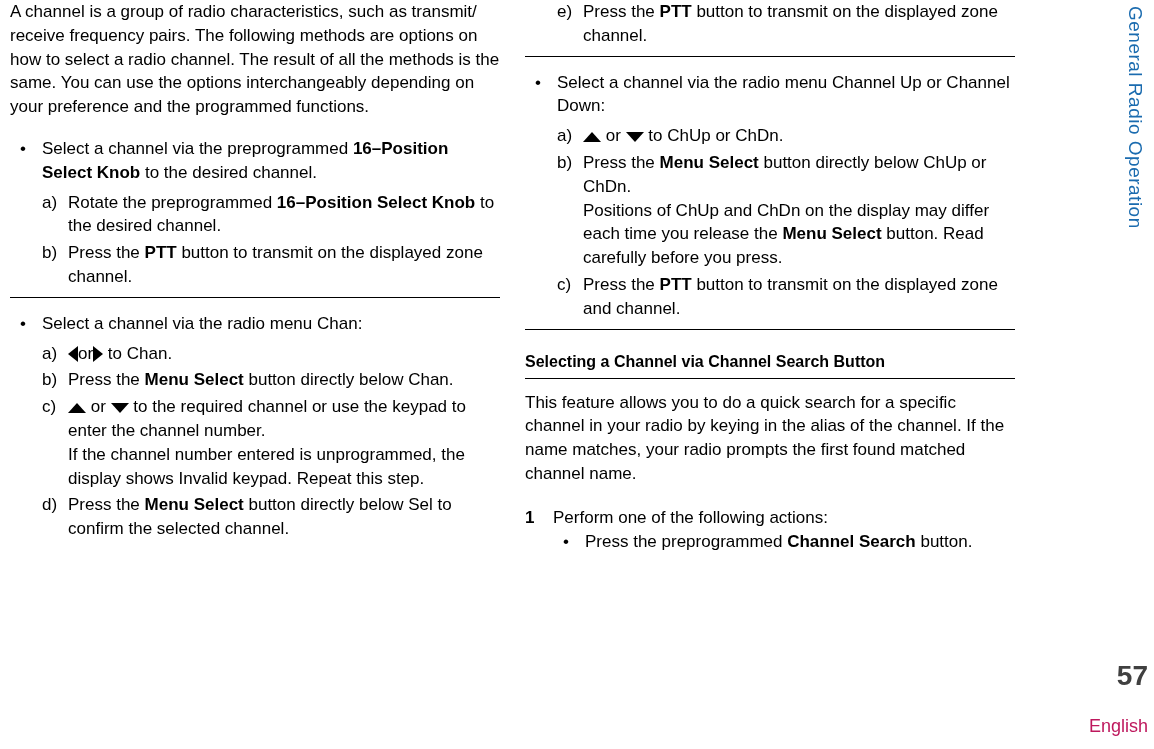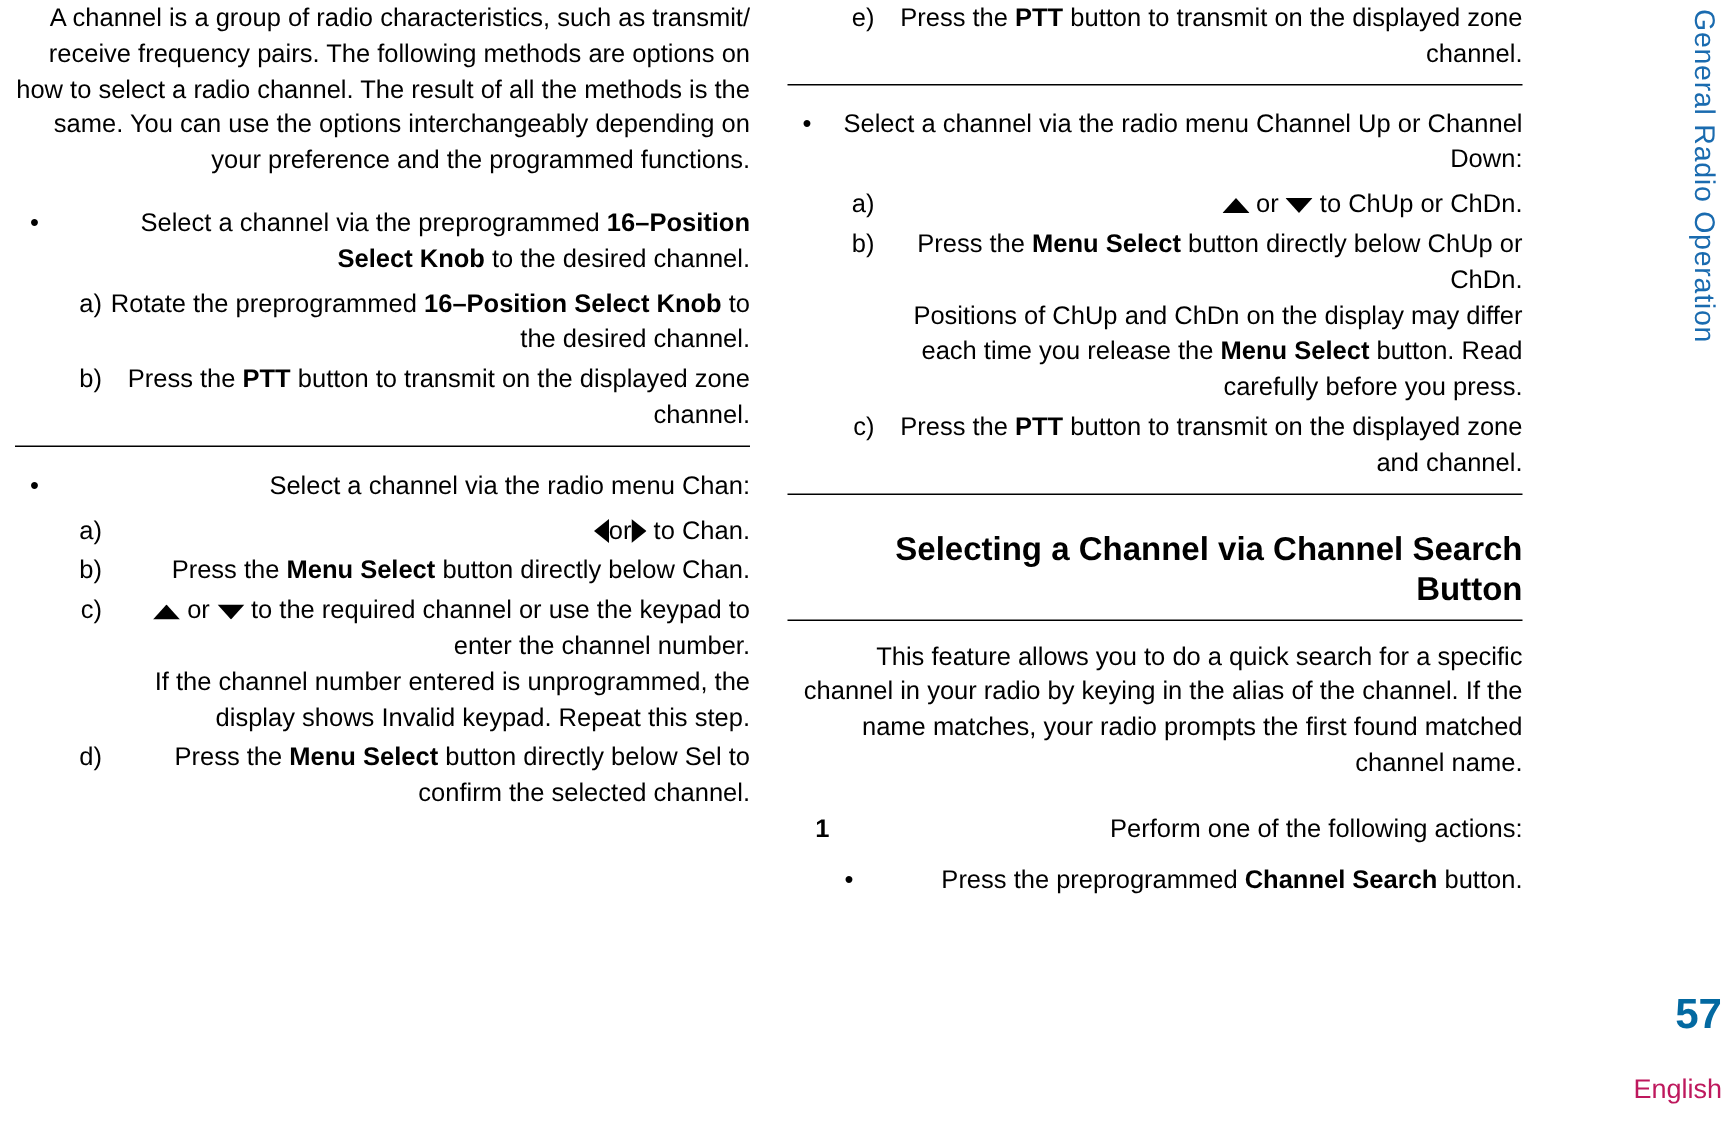--- a/index.html
+++ b/index.html
@@ -13,21 +13,20 @@
       line-height: 1.4;
       width: 1154px;
       height: 749px;
       position: relative;
       background: #fff;
       color: #000;
     }
     .page-content {
       display: flex;
       padding: 0 0 0 10px;
-      text-align: right;
     }
     .column {
       width: 515px;
       padding: 0 25px 0 0;
     }
     .column-right {
       width: 515px;
       padding: 0 25px 0 0;
     }
     .intro-para {
@@ -68,21 +67,21 @@
       font-family: Liberation Sans, sans-serif;
       margin-top: 12px;
     }
     .divider {
       border: none;
       border-top: 1px solid #000;
       margin: 8px 0 14px 0;
       width: 100%;
     }
     .section-heading {
-      font-size: 22px;
+      font-size: 16px;
       font-weight: bold;
       margin: 22px 0 6px 0;
       line-height: 1.25;
     }
     .heading-underline {
       border: none;
       border-top: 1px solid #000;
       margin: 4px 0 12px 0;
       width: 100%;
     }
@@ -97,42 +96,41 @@
     .num-marker {
       min-width: 28px;
       font-weight: bold;
     }
     .num-text {
       flex: 1;
     }
     .inner-bullet {
       padding-left: 32px;
       position: relative;
-      margin-top: 10px;
     }
     .inner-bullet::before {
       content: "•";
       position: absolute;
       left: 10px;
       top: 0;
     }
     .side-tab {
       position: absolute;
       right: 6px;
       top: 6px;
       writing-mode: vertical-rl;
       color: #1a6baf;
       font-size: 19px;
       letter-spacing: 0.5px;
     }
     .page-number {
       position: absolute;
       right: 6px;
       bottom: 54px;
-      color: #0369a1;
+      color: #404040;
       font-size: 28px;
       font-weight: bold;
     }
     .language-label {
       position: absolute;
       right: 6px;
       bottom: 10px;
       color: #be185d;
       font-size: 18px;
     }

